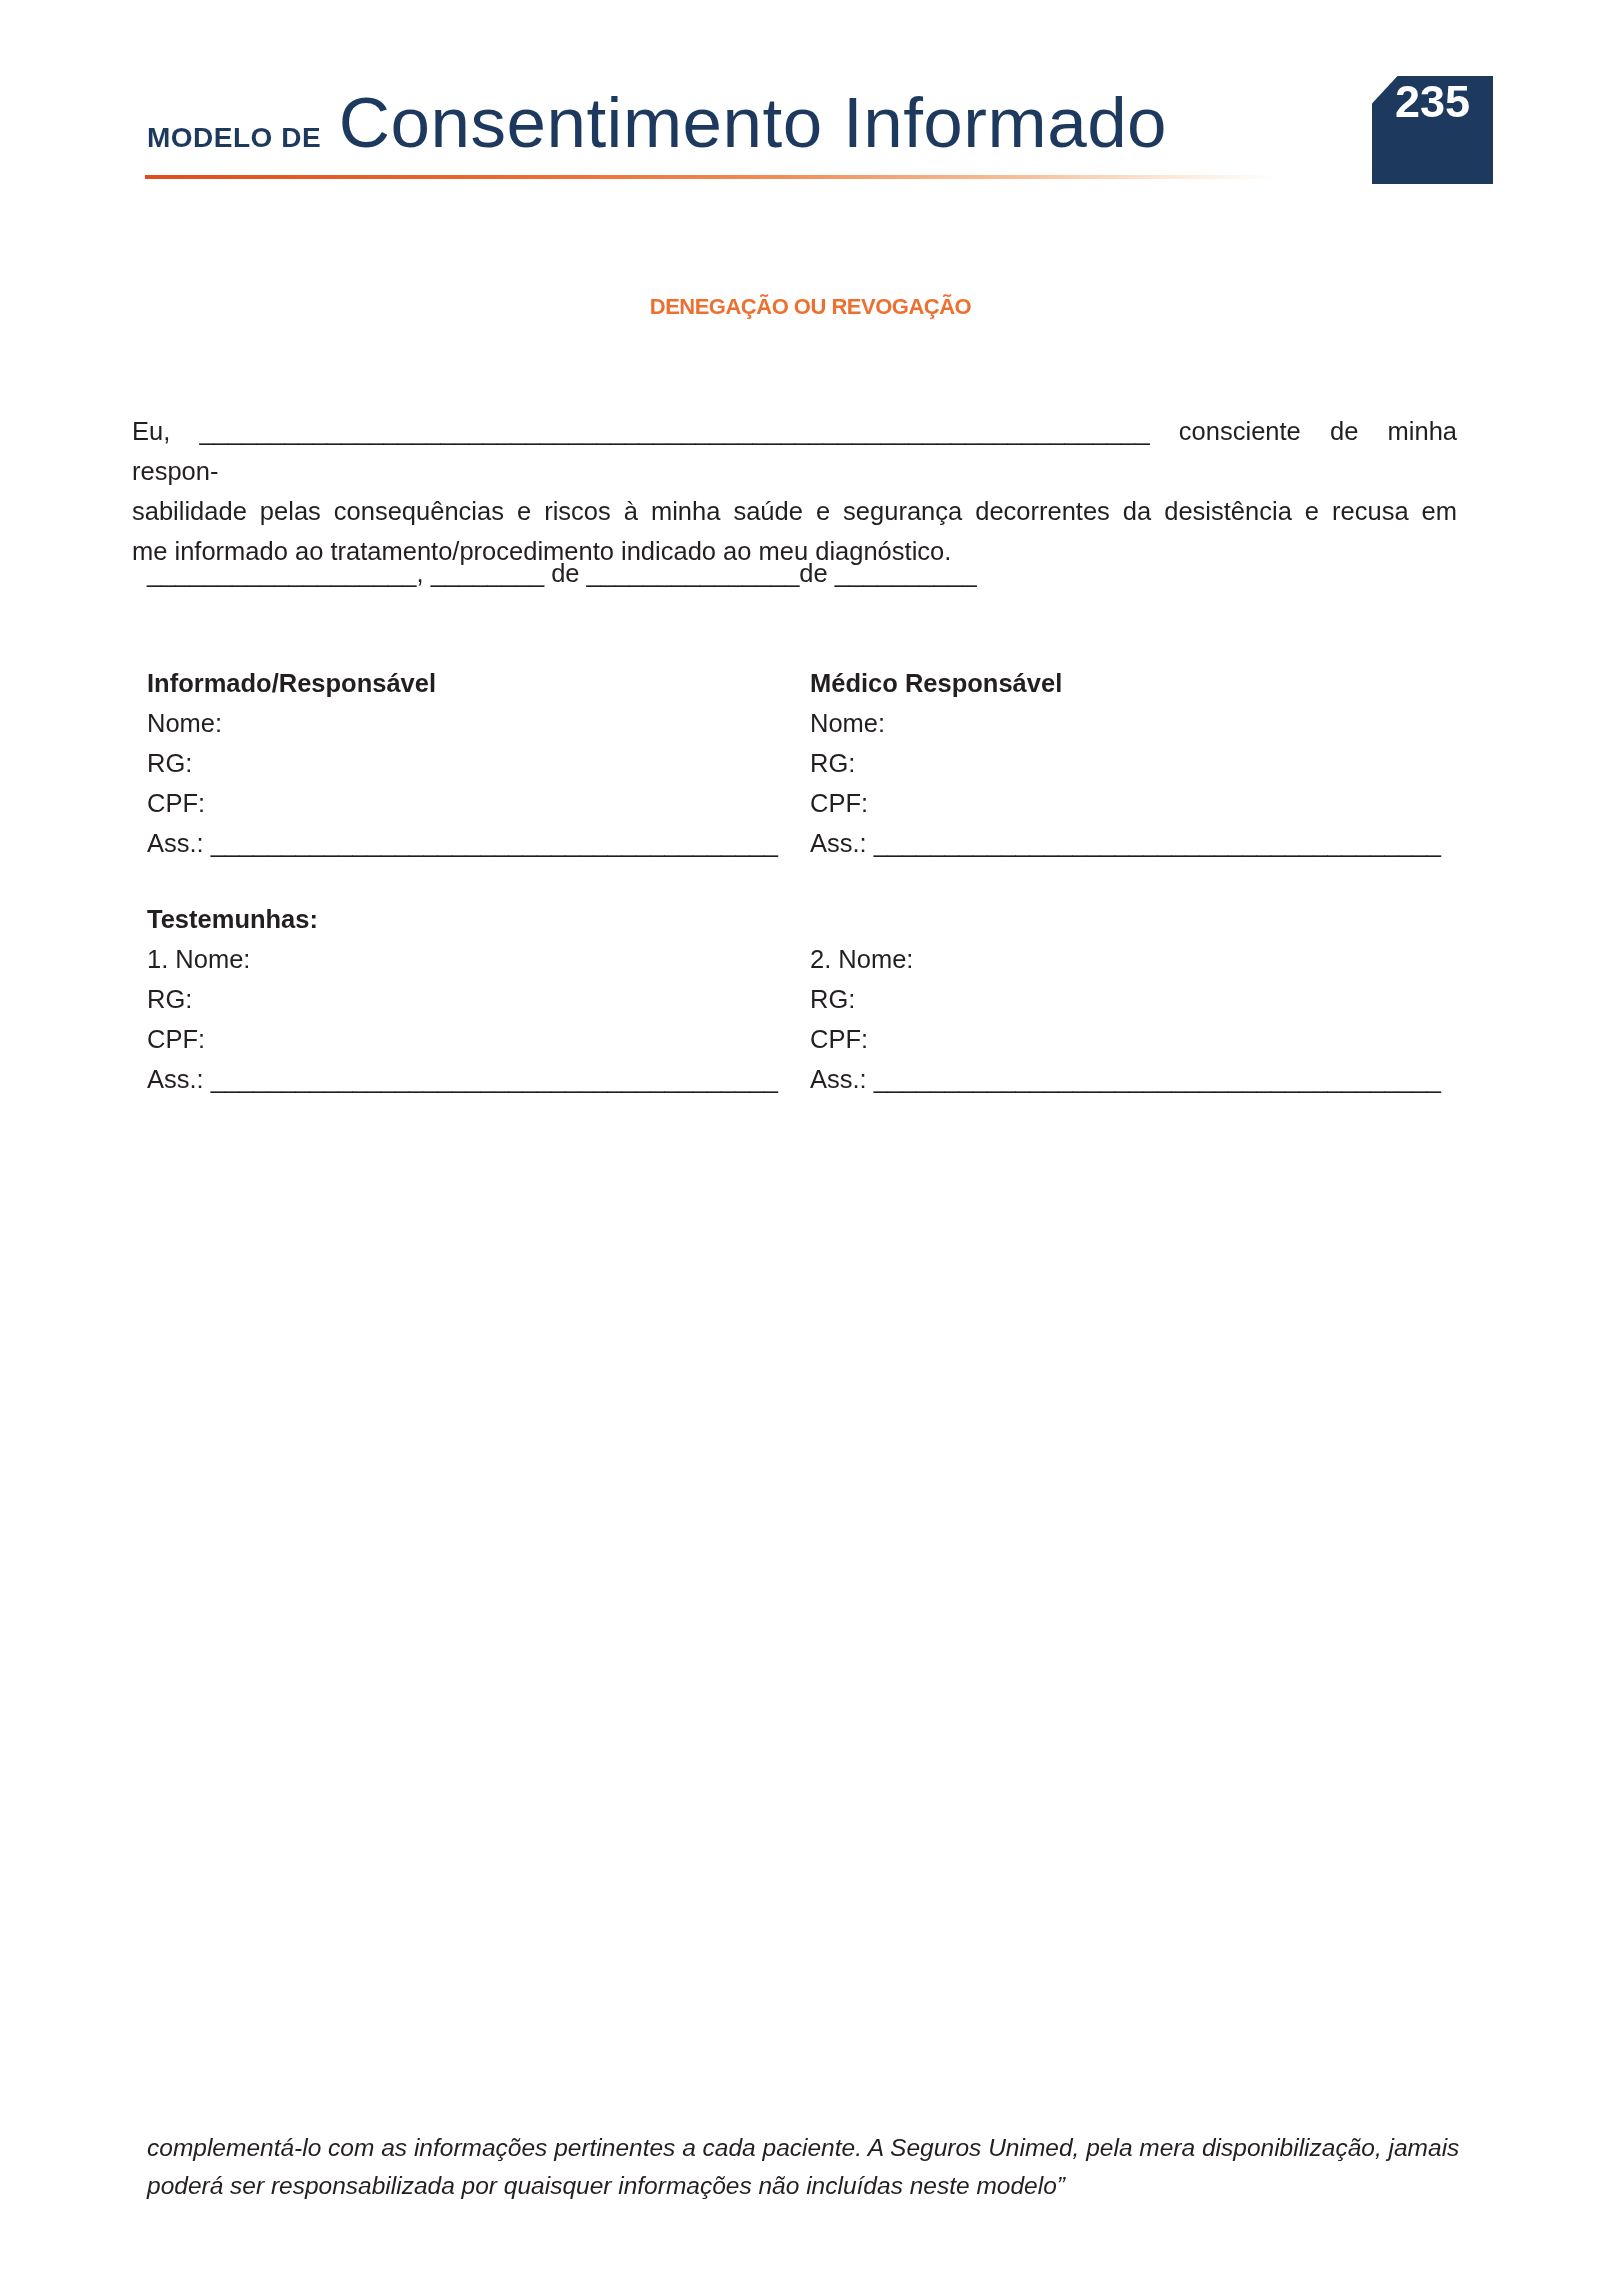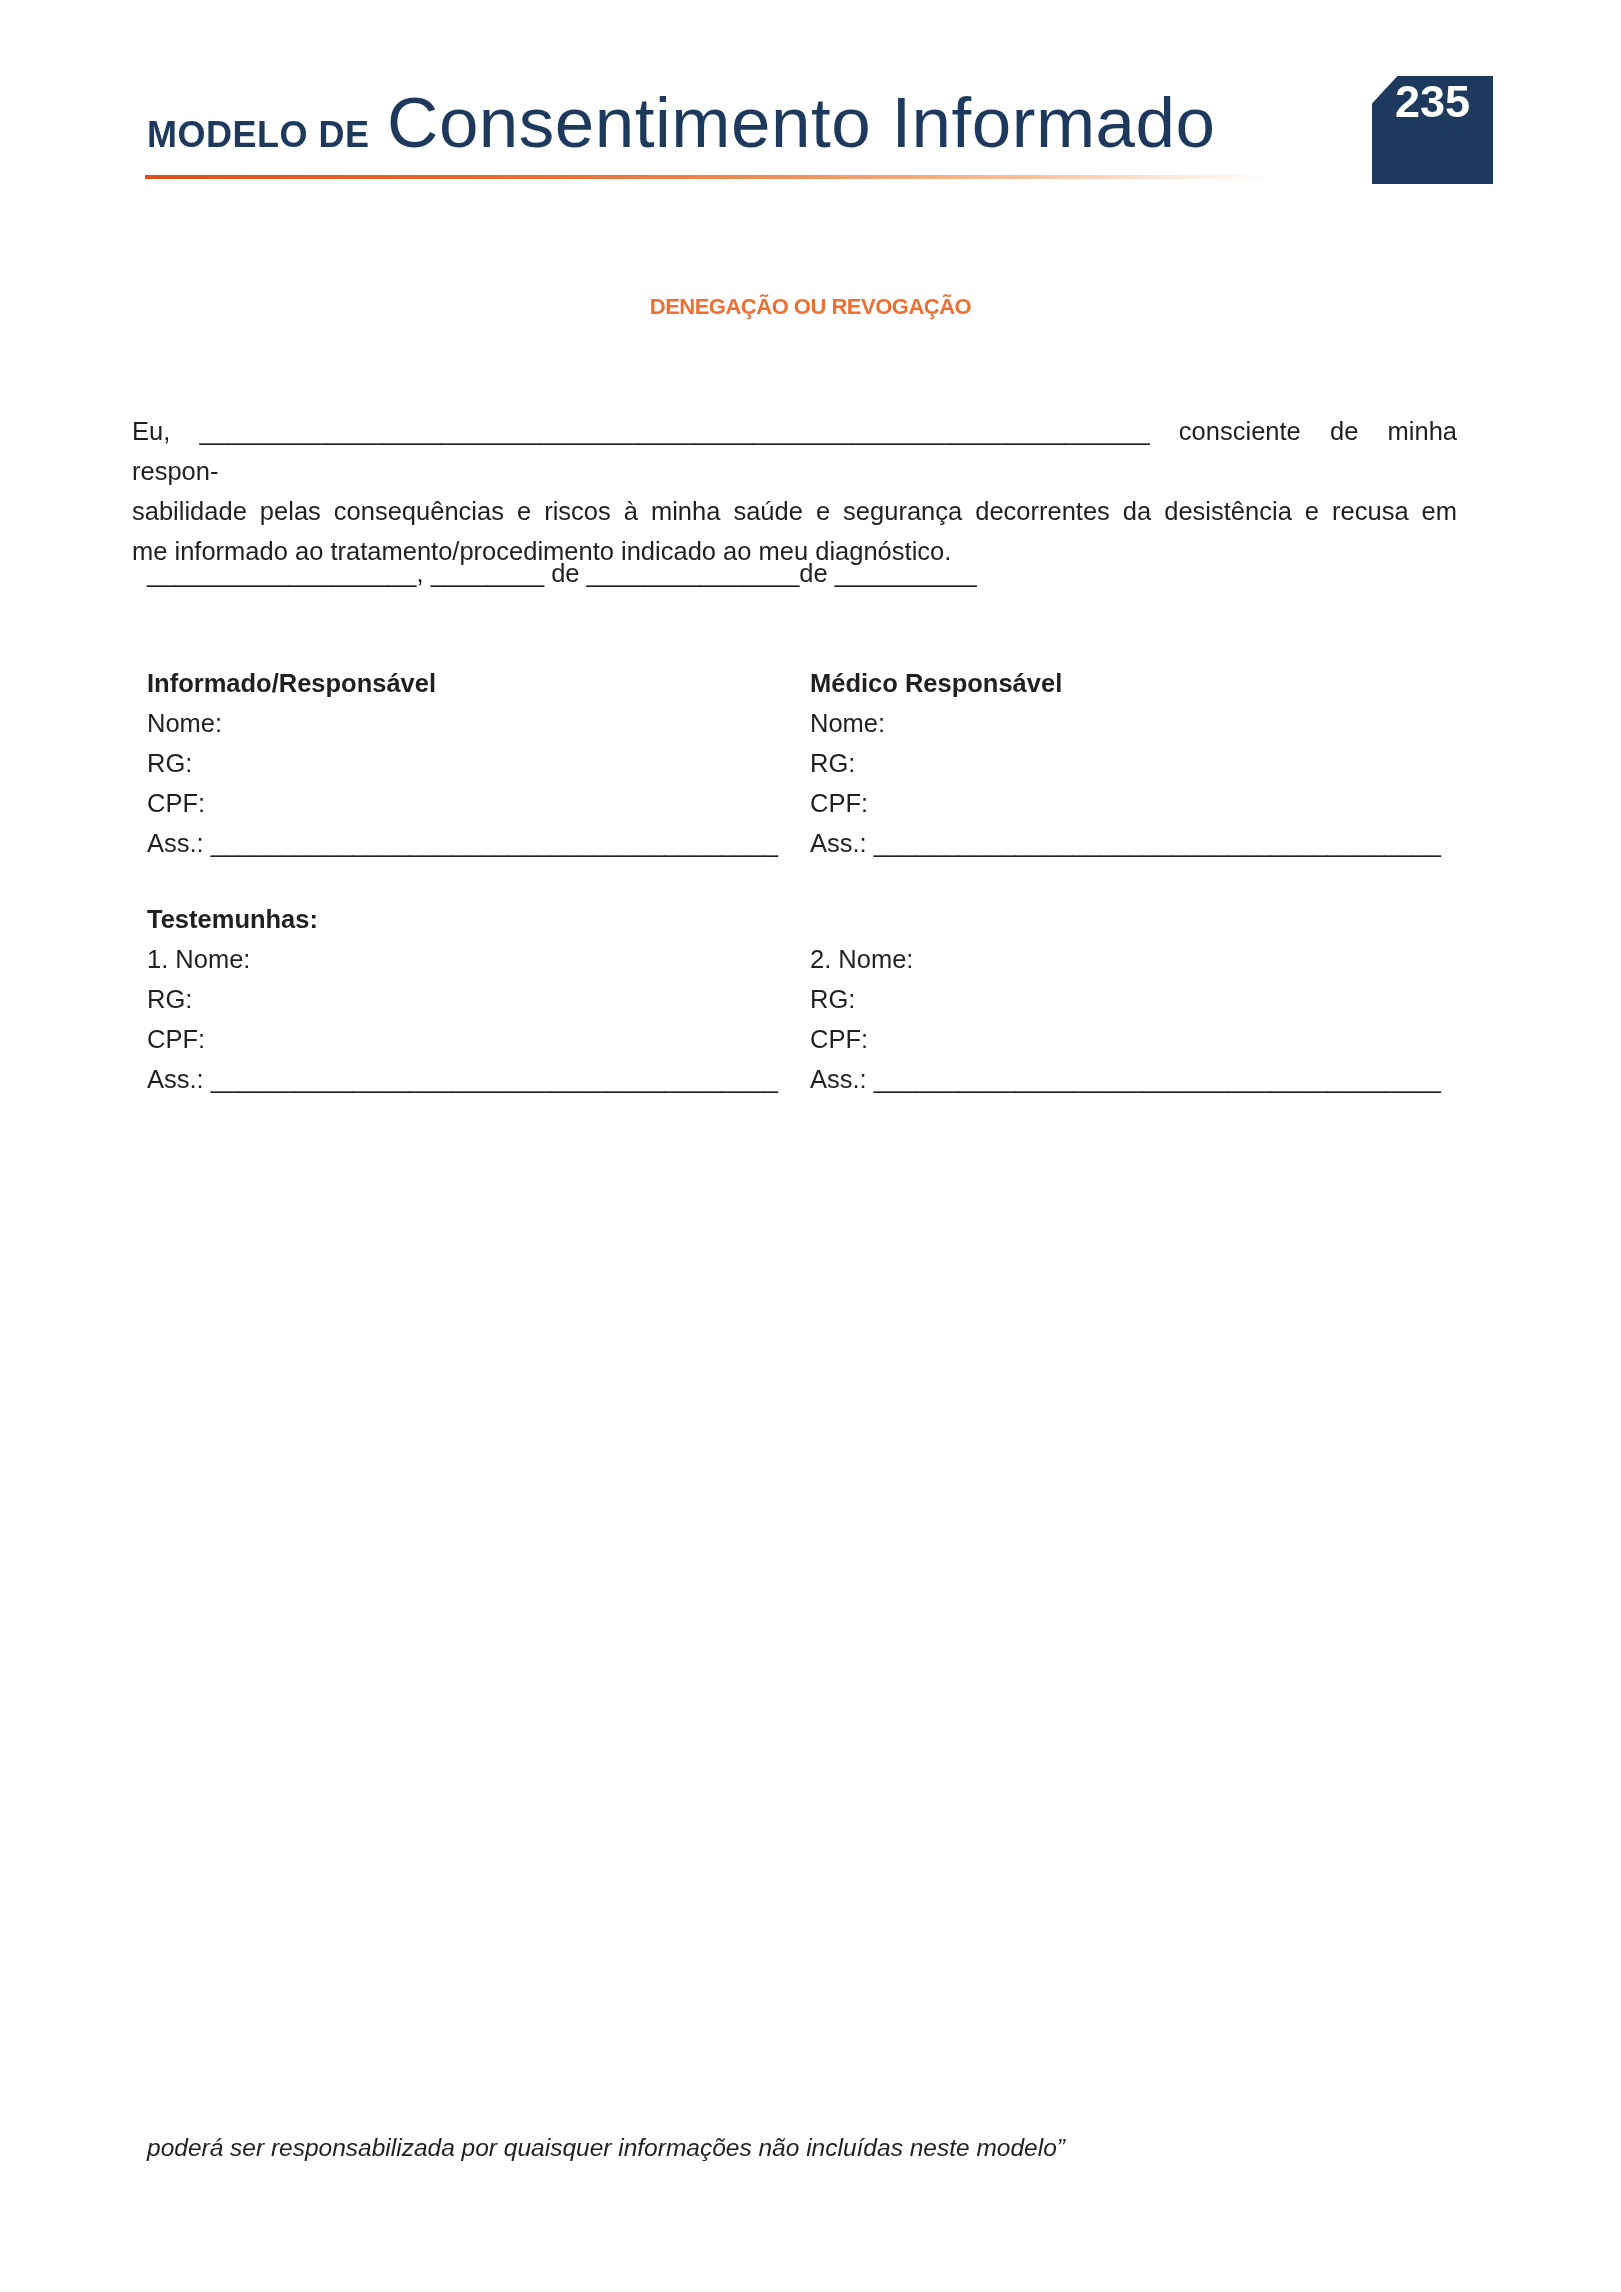--- a/index.html
+++ b/index.html
@@ -17,21 +17,21 @@
   .masthead {
     position: absolute;
     left: 147px;
     top: 82px;
     display: flex;
     align-items: baseline;
     gap: 17.6px;
     white-space: nowrap;
   }
   .kicker {
-    font-size: 36px;
+    font-size: 28px;
     font-weight: 700;
     letter-spacing: 0.5px;
     color: #1D3A5E;
   }
   .big-title {
     font-size: 71px;
     font-weight: 300;
     letter-spacing: 0.5px;
     color: #1D3A5E;
   }
@@ -190,17 +190,18 @@
       <div class="party">
         <div>2. Nome:</div>
         <div>RG:</div>
         <div>CPF:</div>
         <div>Ass.: ________________________________________</div>
       </div>
     </div>
   </section>
 
   <footer class="disclaimer">
+    <div>complementá-lo com as informações pertinentes a cada paciente. A Seguros Unimed, pela mera disponibilização, jamais</div>
     <div>poderá ser responsabilizada por quaisquer informações não incluídas neste modelo”</div>
   </footer>
 
 </div>
 
 
 </body></html>

